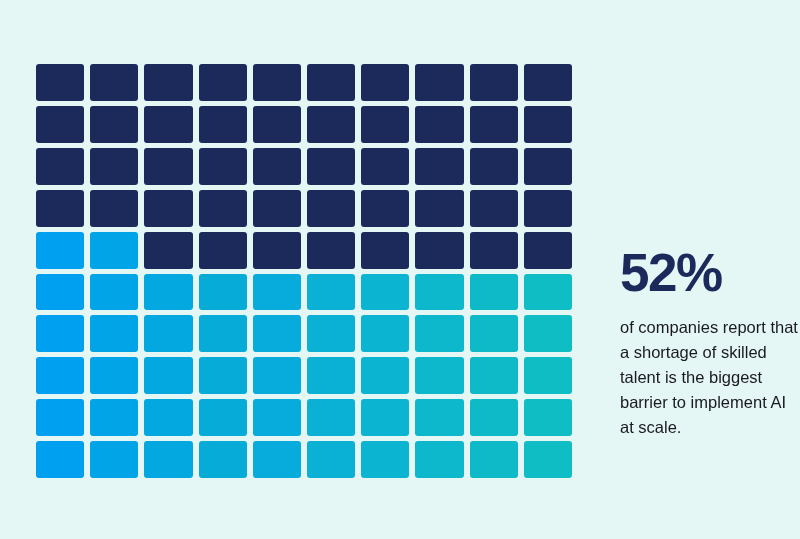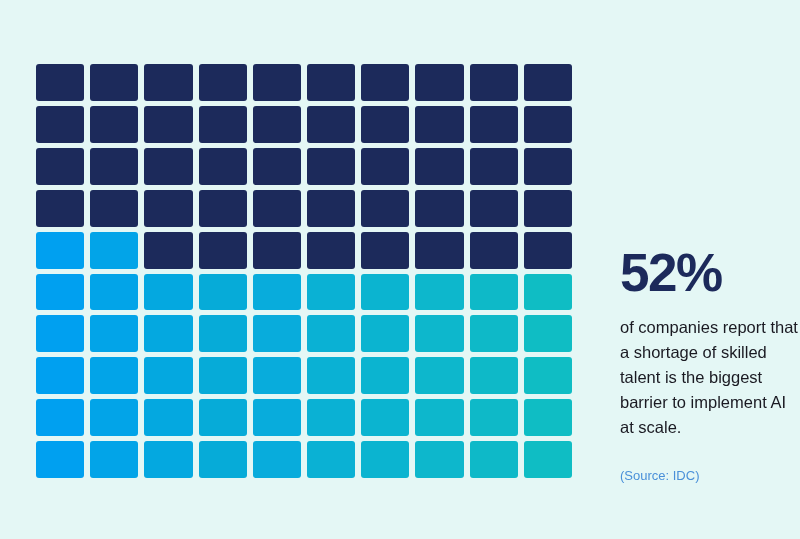--- a/index.html
+++ b/index.html
@@ -54,21 +54,21 @@
     font-weight: bold;
     color: #1c2a5b;
     line-height: 1.0;
     letter-spacing: -1.5px;
     margin: 0 0 16px 0;
   }
   #stat-description {
     font-size: 16.5px;
     color: #1a1a22;
     line-height: 25px;
-    margin: 0 0 28px 0;
+    margin: 0 0 12px 0;
   }
   #stat-source {
     font-size: 13px;
     color: #4a90d9;
     line-height: 1.2;
     margin: 0;
   }
 </style>
 </head>
 <body>
@@ -174,16 +174,15 @@
       <div class="waffle-cell" style="background: rgb(10, 177, 212);"></div>
       <div class="waffle-cell" style="background: rgb(11, 180, 208);"></div>
       <div class="waffle-cell" style="background: rgb(13, 183, 204);"></div>
       <div class="waffle-cell" style="background: rgb(14, 185, 200);"></div>
       <div class="waffle-cell" style="background: rgb(15, 189, 196);"></div>
     </div>
 
   <div id="callout">
     <div id="stat-value">52%</div>
     <div id="stat-description">of companies report that a shortage of skilled talent is the biggest barrier to implement AI at scale.</div>
-    <div id="stat-source">(Source: IDC)</div>
   </div>
 
 </div>
 
 </body></html>

